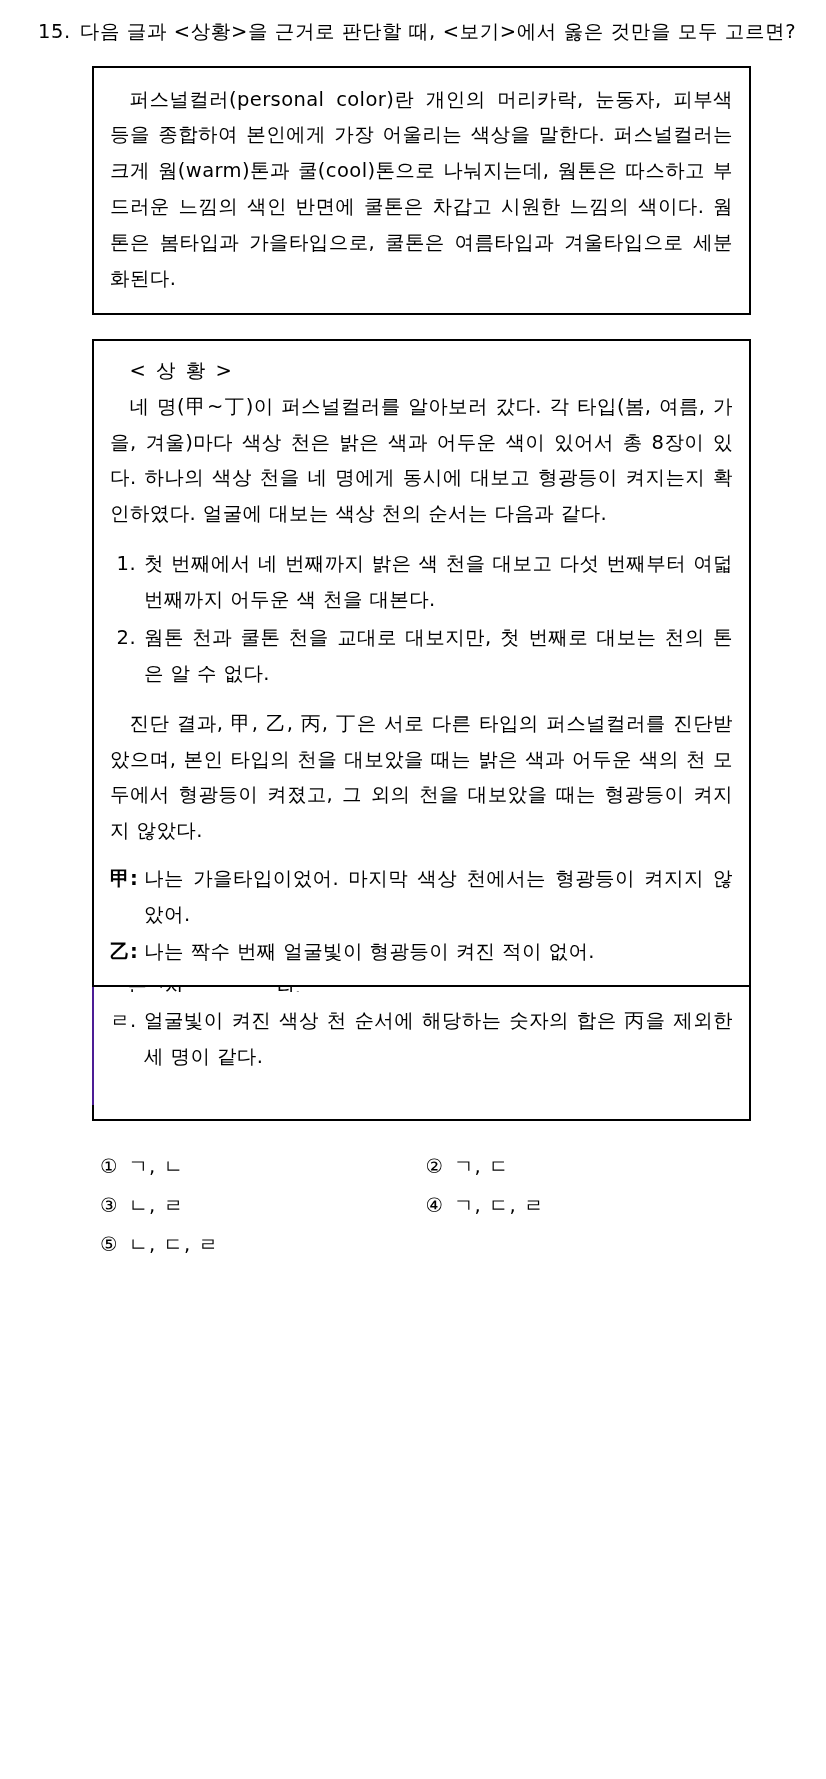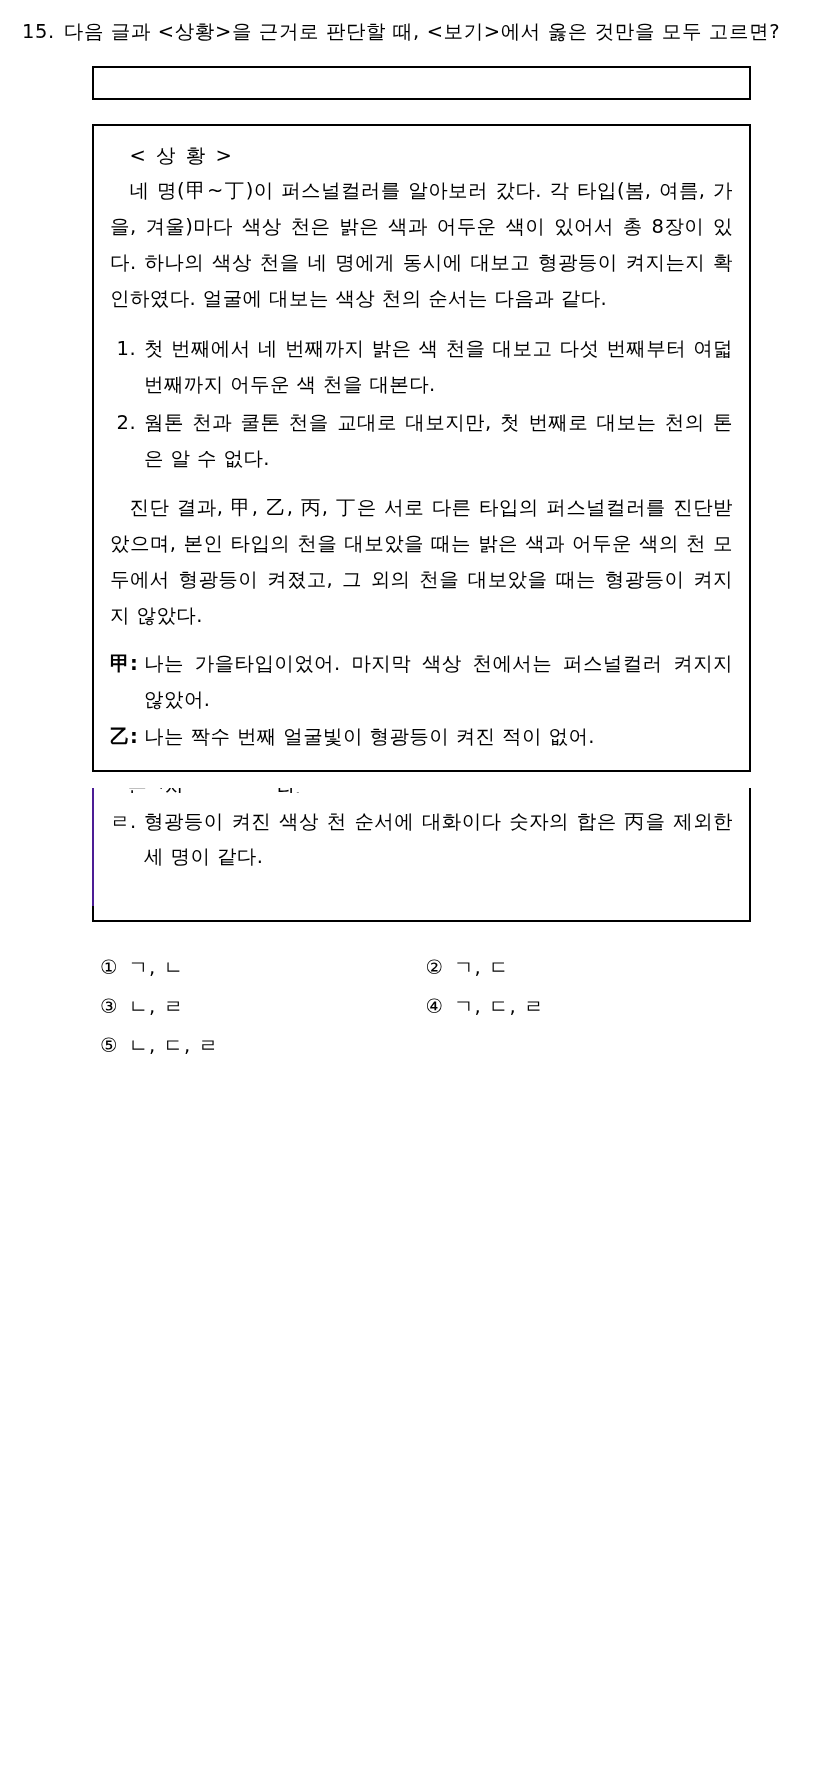--- a/index.html
+++ b/index.html
@@ -20,20 +20,21 @@
   }
 
   
   .question {
     display: flex;
     align-items: center;
     padding: 16px 28px 0 22px;
     font-size: 19.5px;
     line-height: 1.62;
     letter-spacing: 0.6px;
+    margin-left: 16px;
   }
   .q-num {
     flex: 0 0 auto;
     padding-right: 9px;
     white-space: nowrap;
   }
   .q-text {
     flex: 1 1 auto;
     text-align: justify;
     text-justify: inter-character;
@@ -50,21 +51,21 @@
   }
   .box p {
     margin: 0;
     text-align: justify;
     text-justify: inter-character;
     text-indent: 1em;
   }
 
   .sit-box {
     border: 2px solid #000;
-    margin: 24px 75px 16px 92px;
+    margin: 24px 75px 0 92px;
     padding: 12px 16px 14px 16px;
     font-size: 19.5px;
     line-height: 1.84;
     letter-spacing: 0.4px;
     position: relative;
   }
   .sit-title {
     margin: 0 0 6px 0;
     letter-spacing: 2px;
   }
@@ -177,20 +178,21 @@
 <body>
 
 <div class="page">
 
   <div class="question">
     <span class="q-num">15.</span>
     <span class="q-text">다음 글과 &lt;상황&gt;을 근거로 판단할 때, &lt;보기&gt;에서 옳은 것만을 모두 고르면?</span>
   </div>
 
   <div class="box">
+    <p>퍼스널컬러(personal color)란 개인의 머리카락, 눈동자, 피부색 등을 종합하여 본인에게 가장 어울리는 색상을 말한다. 퍼스널컬러는 크게 웜(warm)톤과 쿨(cool)톤으로 나눠지는데, 웜톤은 따스하고 부드러운 느낌의 색인 반면에 쿨톤은 차갑고 시원한 느낌의 색이다. 웜톤은 봄타입과 가을타입으로, 쿨톤은 여름타입과 겨울타입으로 세분화된다.</p>
   </div>
 
   <div class="sit-box">
     <p class="sit-title noindent">&lt; 상 황 &gt;</p>
     <p>네 명(甲~丁)이 퍼스널컬러를 알아보러 갔다. 각 타입(봄, 여름, 가을, 겨울)마다 색상 천은 밝은 색과 어두운 색이 있어서 총 8장이 있다. 하나의 색상 천을 네 명에게 동시에 대보고 형광등이 켜지는지 확인하였다. 얼굴에 대보는 색상 천의 순서는 다음과 같다.</p>
 
     <div class="rules">
       <div class="rule">
         <span class="rule-num">1.</span>
         <span class="rule-body">첫 번째에서 네 번째까지 밝은 색 천을 대보고 다섯 번째부터 여덟 번째까지 어두운 색 천을 대본다.</span>
@@ -199,35 +201,35 @@
         <span class="rule-num">2.</span>
         <span class="rule-body">웜톤 천과 쿨톤 천을 교대로 대보지만, 첫 번째로 대보는 천의 톤은 알 수 없다.</span>
       </div>
     </div>
 
     <p>진단 결과, 甲, 乙, 丙, 丁은 서로 다른 타입의 퍼스널컬러를 진단받았으며, 본인 타입의 천을 대보았을 때는 밝은 색과 어두운 색의 천 모두에서 형광등이 켜졌고, 그 외의 천을 대보았을 때는 형광등이 켜지지 않았다.</p>
 
     <div class="dialog">
       <div class="dline">
         <span class="dname">甲:</span>
-        <span class="dbody">나는 가을타입이었어. 마지막 색상 천에서는 퍼스널컬러 켜지지 않았어.</span>
+        <span class="dbody">나는 가을타입이었어. 마지막 색상 천에서는 형광등이 켜지지 않았어.</span>
       </div>
       <div class="dline">
         <span class="dname">乙:</span>
         <span class="dbody">나는 짝수 번째 얼굴빛이 형광등이 켜진 적이 없어.</span>
       </div>
     </div>
   </div>
 
   <div class="clip-zone">
     <div class="frag-top">ᄀ근ᅥ서 ᄅ ᄎ ᄉᄉ니.</div>
     <div class="frag-rest">
       <div class="rule">
         <span class="rule-num">ㄹ.</span>
-        <span class="rule-body">형광등이 켜진 색상 천 순서에 대화이다 숫자의 합은 丙을 제외한 세 명이 같다.</span>
+        <span class="rule-body">얼굴빛이 켜진 색상 천 순서에 해당하는 숫자의 합은 丙을 제외한 세 명이 같다.</span>
       </div>
     </div>
   </div>
   <div class="box-bottom-edge"></div>
 
   <div class="choices">
     <div class="choice-row">
       <div class="choice">
         <span class="marker">①</span>
         <span class="ctext">ㄱ, ㄴ</span>

